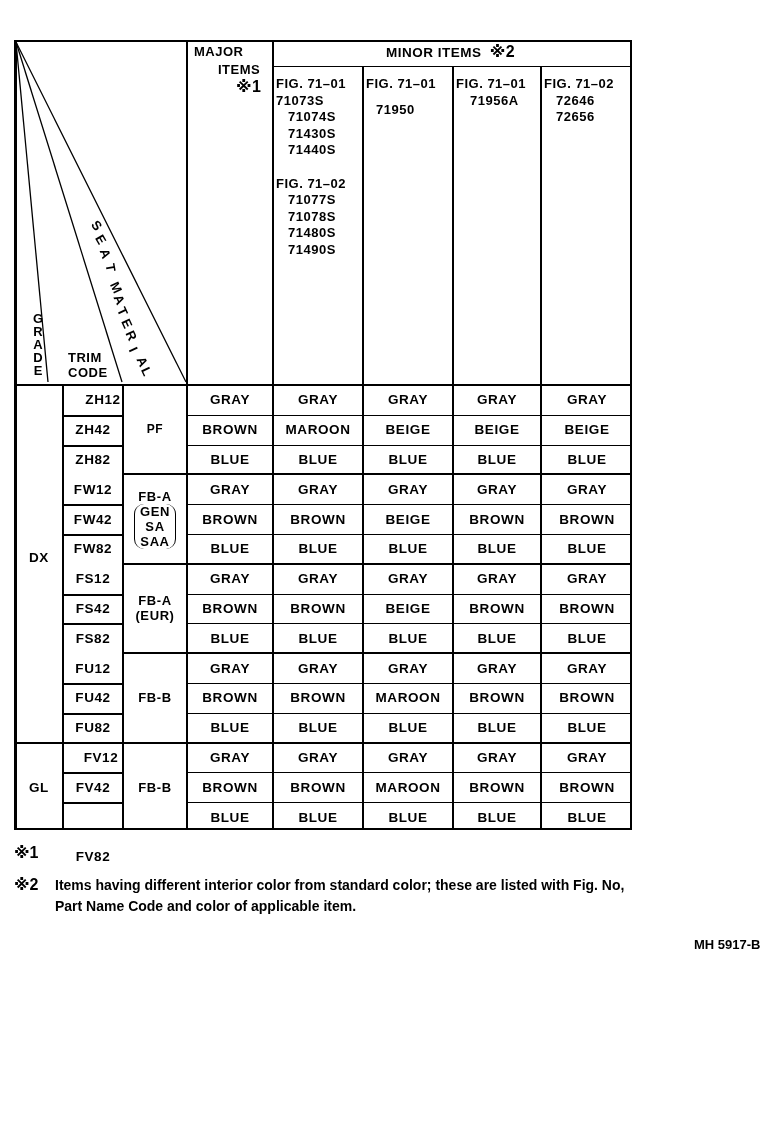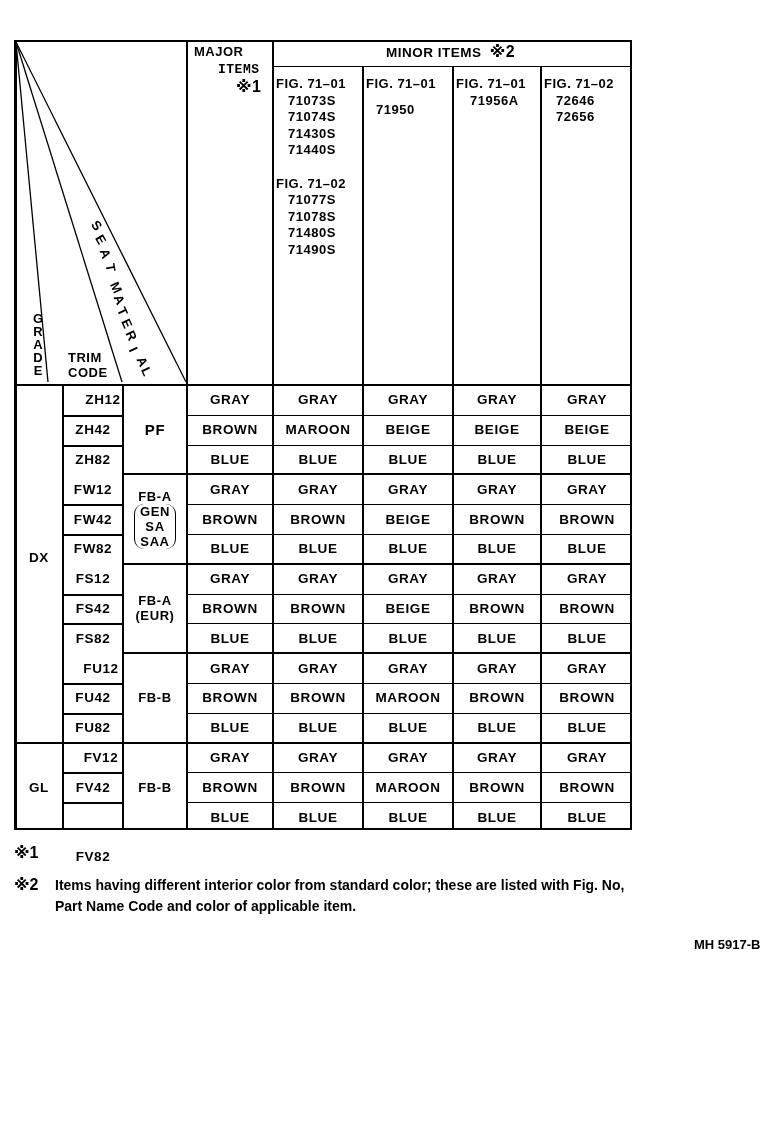--- a/index.html
+++ b/index.html
@@ -49,49 +49,49 @@
         <div class="txt" style="left: 100px; top: 252px; transform: rotate(65deg);">A</div>
         <div class="txt" style="left: 104px; top: 264px; transform: rotate(65deg);">T</div>
         <div class="txt" style="left: 108px; top: 276px; transform: rotate(65deg);">E</div>
         <div class="txt" style="left: 112px; top: 288px; transform: rotate(65deg);">R</div>
         <div class="txt" style="left: 117px; top: 302px; transform: rotate(65deg);">I</div>
         <div class="txt" style="left: 123px; top: 314px; transform: rotate(65deg);">A</div>
         <div class="txt" style="left: 128px; top: 324px; transform: rotate(65deg);">L</div>
       </div>
 
     <div class="hdr txt" style="left:180px; top:4px;">MAJOR</div>
-    <div class="hdr txt" style="left:204px; top:22px;font-family:Liberation Mono, monospace;">ITEMS</div>
+    <div class="hdr txt" style="left:204px; top:22px;">ITEMS</div>
     <div class="txt" style="left:222px; top:39px; font-size:16px;">※1</div>
 
     <div class="txt" style="left:372px; top:4px; font-size:13.5px;">
       <span>MINOR ITEMS</span>
       <span style="font-size:16px; margin-left:4px;">※2</span>
     </div>
 
     <div id="minorCols">
         <div class="txt hdr" style="left: 262px; top: 36px;">FIG. 71–01</div>
-        <div class="txt hdr" style="left: 274px; top: 52.6px;">71073S</div>
+        <div class="txt hdr" style="left: 262px; top: 52.6px;">71073S</div>
         <div class="txt hdr" style="left: 274px; top: 69.2px;">71074S</div>
         <div class="txt hdr" style="left: 274px; top: 85.8px;">71430S</div>
         <div class="txt hdr" style="left: 274px; top: 102.4px;">71440S</div>
         <div class="txt hdr" style="left: 262px; top: 135.6px;">FIG. 71–02</div>
         <div class="txt hdr" style="left: 274px; top: 152.2px;">71077S</div>
         <div class="txt hdr" style="left: 274px; top: 168.8px;">71078S</div>
         <div class="txt hdr" style="left: 274px; top: 185.4px;">71480S</div>
         <div class="txt hdr" style="left: 274px; top: 202px;">71490S</div>
         <div class="txt hdr" style="left: 352px; top: 36px;">FIG. 71–01</div>
         <div class="txt hdr" style="left: 362px; top: 62px;">71950</div>
         <div class="txt hdr" style="left: 442px; top: 36px;">FIG. 71–01</div>
         <div class="txt hdr" style="left: 456px; top: 52.6px;">71956A</div>
         <div class="txt hdr" style="left: 530px; top: 36px;">FIG. 71–02</div>
         <div class="txt hdr" style="left: 542px; top: 52.6px;">72646</div>
         <div class="txt hdr" style="left: 542px; top: 69.2px;">72656</div>
       </div>
     <div id="body">
-        <div class="cell" style="left: 110px; top: 345px; width: 62px; height: 89.4px; flex-direction: column; line-height: 15px; font-size: 15px;">
+        <div class="cell" style="left: 110px; top: 345px; width: 62px; height: 89.4px; flex-direction: column; line-height: 15px; font-size: 12px;">
           <div>PF</div>
         </div>
         <div class="cell" style="left: 50px; top: 345px; width: 78px; height: 29.8px;">ZH12</div>
         <div class="cell" style="left: 174px; top: 345px; width: 84px; height: 29.8px;">GRAY</div>
         <div class="cell" style="left: 260px; top: 345px; width: 88px; height: 29.8px;">GRAY</div>
         <div class="cell" style="left: 350px; top: 345px; width: 88px; height: 29.8px;">GRAY</div>
         <div class="cell" style="left: 440px; top: 345px; width: 86px; height: 29.8px;">GRAY</div>
         <div class="cell" style="left: 528px; top: 345px; width: 90px; height: 29.8px;">GRAY</div>
         <div class="cell" style="left: 50px; top: 374.8px; width: 58px; height: 29.8px;">ZH42</div>
         <div class="cell" style="left: 174px; top: 374.8px; width: 84px; height: 29.8px;">BROWN</div>
@@ -149,21 +149,21 @@
         <div class="cell" style="left: 528px; top: 553.6px; width: 90px; height: 29.8px;">BROWN</div>
         <div class="cell" style="left: 50px; top: 583.4px; width: 58px; height: 29.8px;">FS82</div>
         <div class="cell" style="left: 174px; top: 583.4px; width: 84px; height: 29.8px;">BLUE</div>
         <div class="cell" style="left: 260px; top: 583.4px; width: 88px; height: 29.8px;">BLUE</div>
         <div class="cell" style="left: 350px; top: 583.4px; width: 88px; height: 29.8px;">BLUE</div>
         <div class="cell" style="left: 440px; top: 583.4px; width: 86px; height: 29.8px;">BLUE</div>
         <div class="cell" style="left: 528px; top: 583.4px; width: 90px; height: 29.8px;">BLUE</div>
         <div class="cell" style="left: 110px; top: 613.2px; width: 62px; height: 89.4px; flex-direction: column; line-height: 15px; font-size: 13px;">
           <div>FB-B</div>
         </div>
-        <div class="cell" style="left: 58px; top: 613.2px; width: 58px; height: 29.8px;">FU12</div>
+        <div class="cell" style="left: 50px; top: 613.2px; width: 58px; height: 29.8px;">FU12</div>
         <div class="cell" style="left: 174px; top: 613.2px; width: 84px; height: 29.8px;">GRAY</div>
         <div class="cell" style="left: 260px; top: 613.2px; width: 88px; height: 29.8px;">GRAY</div>
         <div class="cell" style="left: 350px; top: 613.2px; width: 88px; height: 29.8px;">GRAY</div>
         <div class="cell" style="left: 440px; top: 613.2px; width: 86px; height: 29.8px;">GRAY</div>
         <div class="cell" style="left: 528px; top: 613.2px; width: 90px; height: 29.8px;">GRAY</div>
         <div class="cell" style="left: 50px; top: 643px; width: 58px; height: 29.8px;">FU42</div>
         <div class="cell" style="left: 174px; top: 643px; width: 84px; height: 29.8px;">BROWN</div>
         <div class="cell" style="left: 260px; top: 643px; width: 88px; height: 29.8px;">BROWN</div>
         <div class="cell" style="left: 350px; top: 643px; width: 88px; height: 29.8px;">MAROON</div>
         <div class="cell" style="left: 440px; top: 643px; width: 86px; height: 29.8px;">BROWN</div>

